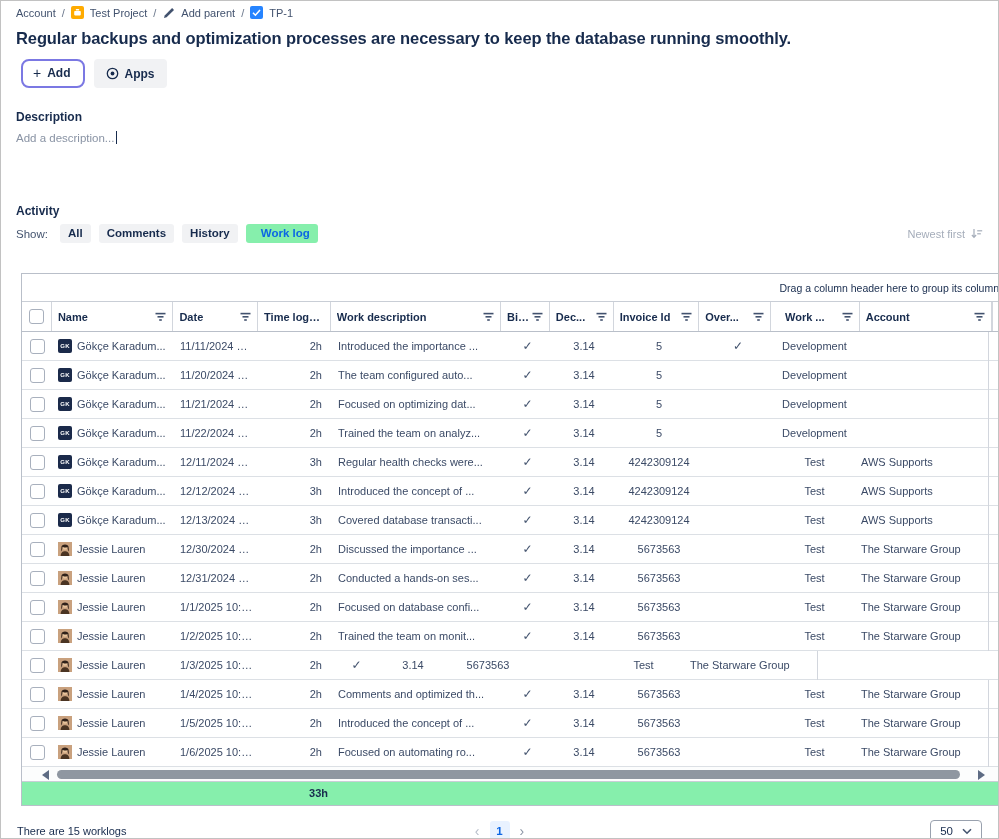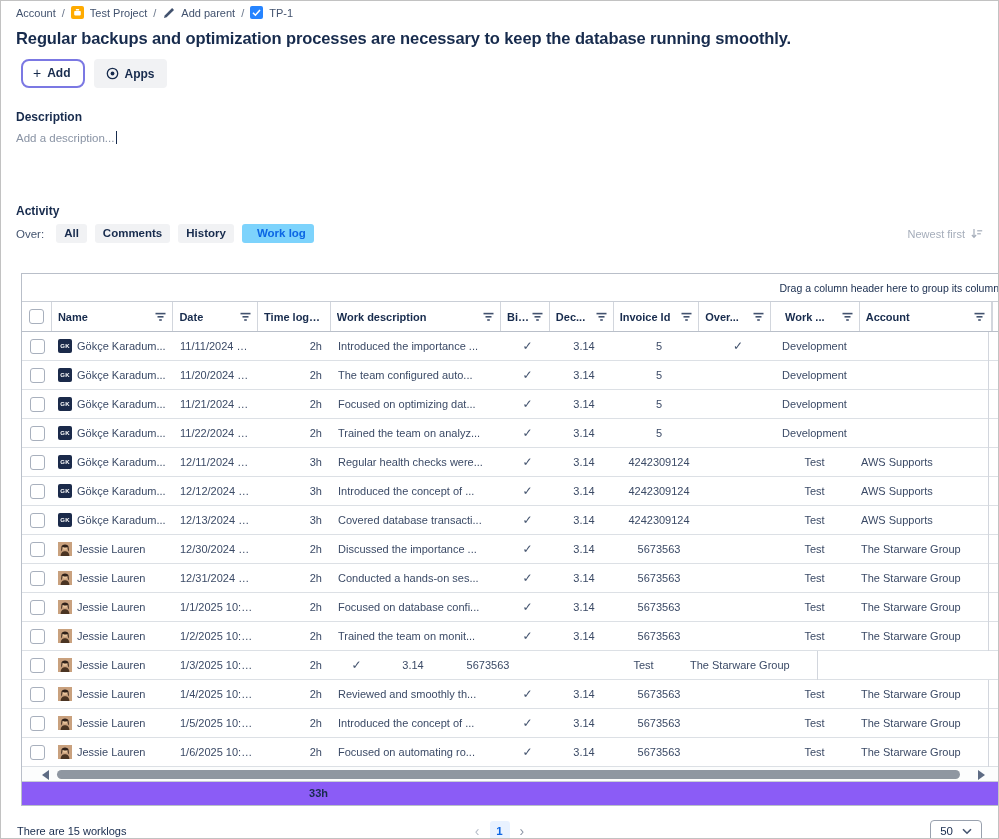--- a/index.html
+++ b/index.html
@@ -29,21 +29,21 @@
   .desc-placeholder { display:flex; align-items:center; margin:7px 0 0 15px; font-size:11.5px; color:#8993A4; cursor:text; width:300px; }
   .caret { display:inline-block; width:1px; height:13px; background:#172B4D; margin-left:2px; }
 
   
   .activity-heading { margin:60px 0 0 15px; font-size:12px; font-weight:700; color:#172B4D; }
   .activity-row { display:flex; align-items:center; margin:6px 15px 0 15px; }
   .show-label { font-size:11.5px; color:#44546F; margin-right:12px; }
   .filters { display:flex; gap:8px; }
   .filter-btn { padding:3px 8px 4px 8px; border:none; border-radius:3px; background:#F1F2F4; font-size:11.5px;
                 font-weight:600; color:#172B4D; cursor:pointer; font-family:"Liberation Sans",sans-serif; }
-  .filter-btn.active { background:#7dd3fc; color:#0C66E4;padding-left:15px; }
+  .filter-btn.active { background:#86efac; color:#0C66E4;padding-left:15px; }
   .sort-ctl { margin-left:auto; display:flex; align-items:center; gap:5px; font-size:11px; color:#A5ADBA; cursor:pointer; }
 
   
   .grid { width:978px; margin:30px 0 0 20px; border:1px solid #B9BFC9; border-right:none; overflow:hidden; background:#fff; }
   .band { height:28px; line-height:28px; text-align:right; font-size:10.5px; color:#172B4D; background:#fff;
           border-bottom:1px solid #C9CED6; }
   .hrow { display:flex; height:30px; border-bottom:1px solid #B9BFC9; background:#fff; width:1010px; }
   .hcell { display:flex; align-items:center; padding:0 6px; border-right:1px solid #D2D6DD; font-size:11px;
            font-weight:700; color:#172B4D; overflow:hidden; cursor:pointer; }
   .hcell .hlabel { flex:1; white-space:nowrap; overflow:hidden; text-overflow:ellipsis; }
@@ -63,21 +63,21 @@
   .av-init { background:#1B2A4A; color:#fff; font-size:6px; font-weight:700; letter-spacing:0.2px; }
   .checkmark { color:#44546F; font-size:12px; }
 
   
   .scrollrow { position:relative; height:15px; border-bottom:1px solid #C9CED6; background:#FCFDFD; }
   .sb-thumb { position:absolute; left:35px; top:3px; width:903px; height:9px; background:#8F97A1; border-radius:5px; cursor:grab; }
   .sb-left { position:absolute; left:20px; top:3px; width:0; height:0; border-top:5px solid transparent; border-bottom:5px solid transparent;
              border-right:7px solid #5E6C84; cursor:pointer; }
   .sb-right { position:absolute; right:14px; top:3px; width:0; height:0; border-top:5px solid transparent; border-bottom:5px solid transparent;
               border-left:7px solid #5E6C84; cursor:pointer; }
-  .sumrow { position:relative; height:23px; background:#8b5cf6; }
+  .sumrow { position:relative; height:23px; background:#86efac; }
   .total { position:absolute; left:237px; width:73px; text-align:right; padding-right:4px; line-height:23px;
            font-size:11px; font-weight:700; color:#172B4D; }
 
   
   .footer { display:flex; align-items:center; margin-top:9px; padding:0 16px; height:32px; }
   .fl { flex:1; font-size:11px; color:#172B4D; }
   .pagination { display:flex; align-items:center; gap:10px; }
   .pg-prev { color:#B6BDC9; font-size:14px; cursor:default; line-height:20px; }
   .pg-num { width:20px; height:20px; background:#E9F2FF; color:#0C66E4; border-radius:3px; text-align:center; line-height:20px;
             font-size:11.5px; font-weight:600; cursor:pointer; }
@@ -138,21 +138,21 @@
   </div>
 
   <div class="desc-heading">Description</div>
   <div class="desc-placeholder">
     <span>Add a description...</span>
     <span class="caret"></span>
   </div>
 
   <div class="activity-heading">Activity</div>
   <div class="activity-row">
-    <span class="show-label">Over:</span>
+    <span class="show-label">Show:</span>
     <div class="filters">
       <button class="filter-btn">All</button>
       <button class="filter-btn">Comments</button>
       <button class="filter-btn">History</button>
       <button class="filter-btn active">Work log</button>
     </div>
     <div class="sort-ctl">
       <span>Newest first</span>
       <span style="display:inline-flex;">
         <svg width="13" height="12" viewBox="0 0 13 12">
@@ -566,21 +566,21 @@
                 <rect width="14" height="14" fill="#C9A17E"></rect>
                 <path d="M2.6 14 C2.8 10.5 4.8 9.3 7 9.3 C9.2 9.3 11.2 10.5 11.4 14 Z" fill="#4A3423"></path>
                 <circle cx="7" cy="5.2" r="2.5" fill="#E8C49C"></circle>
                 <path d="M3.4 5.4 C3.2 1.6 10.8 1.6 10.6 5.4 L10.9 9.6 C9.6 8.2 9.8 6 9.4 4.9 C8 5.8 5.4 5.6 4.6 4.7 C4.2 6 4.4 8.2 3.1 9.6 Z" fill="#2E2019"></path>
               </svg>
             </span>
             <span class="ntext">Jessie Lauren</span>
           </div>
           <div class="cell" style="width: 85px;">1/4/2025 10:32</div>
           <div class="cell al-r" style="width: 73px;">2h</div>
-          <div class="cell" style="width: 171px;">Reviewed and smoothly th...</div>
+          <div class="cell" style="width: 171px;">Comments and optimized th...</div>
           <div class="cell al-c" style="width: 49px;"><span class="checkmark">✓</span></div>
           <div class="cell al-c" style="width: 64px;">3.14</div>
           <div class="cell al-c" style="width: 86px;">5673563</div>
           <div class="cell al-c" style="width: 72px;"></div>
           <div class="cell al-c" style="width: 81px;">Test</div>
           <div class="cell" style="width: 133px;">The Starware Group</div>
           <div class="cell c-sliver" style="width: 40px;"></div>
         </div>
         <div class="trow">
           <div class="cell ckcell" style="width: 30px;">

